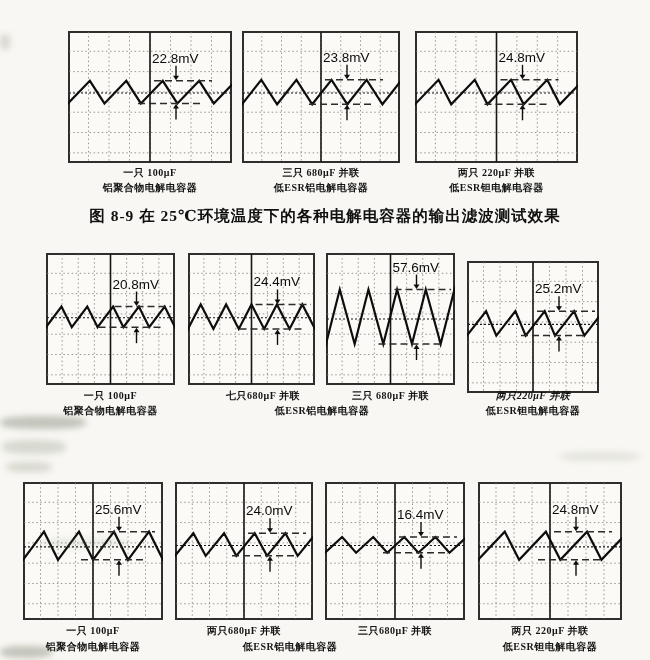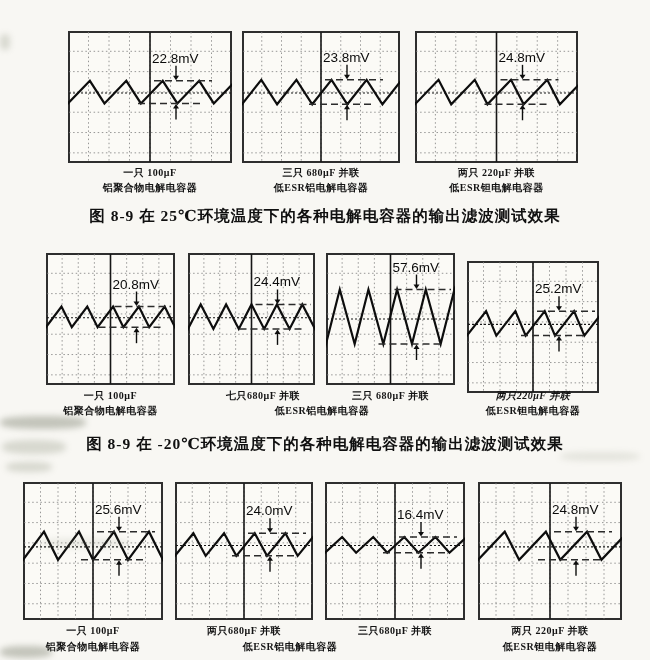--- a/index.html
+++ b/index.html
@@ -288,21 +288,20 @@
               <polygon points="89,79.58 95,79.58 92,75.08" fill="#0d0d0d" stroke="none"></polygon>
             </g>
             <text x="68" y="32.16" fill="#0b0b0b" font-family="&quot;Liberation Sans&quot;,&quot;DejaVu Sans&quot;,sans-serif" font-size="13.5px">25.2mV</text>
           </g>
         </svg>
       </div>
       <div class="plot-caption" style="left: 533px; top: 389px; font-style: italic;">两只220μF 并联</div>
       <div class="plot-caption" style="left: 533px; top: 404px;">低ESR钽电解电容器</div>
       <div class="plot-caption" style="left: 322px; top: 404px;">低ESR铝电解电容器</div>
     </div>
-  <div class="fig-caption" style="top:434px;">图 8-9   在 -20℃环境温度下的各种电解电容器的输出滤波测试效果</div>
 
   <div>
       <div class="scope" style="left: 23px; top: 482px;">
         <svg width="140" height="138" viewBox="0 0 140 138">
           <rect x="1" y="1" width="138" height="136" fill="#fbfaf6" stroke="#2e2e2e" stroke-width="2"></rect>
           <g stroke="#7d7d7d" stroke-width="0.8" stroke-dasharray="1.5,2.6">
             <line x1="17.5" y1="1" x2="17.5" y2="137"></line>
             <line x1="35" y1="1" x2="35" y2="137"></line>
             <line x1="52.5" y1="1" x2="52.5" y2="137"></line>
             <line x1="70" y1="1" x2="70" y2="137"></line>

